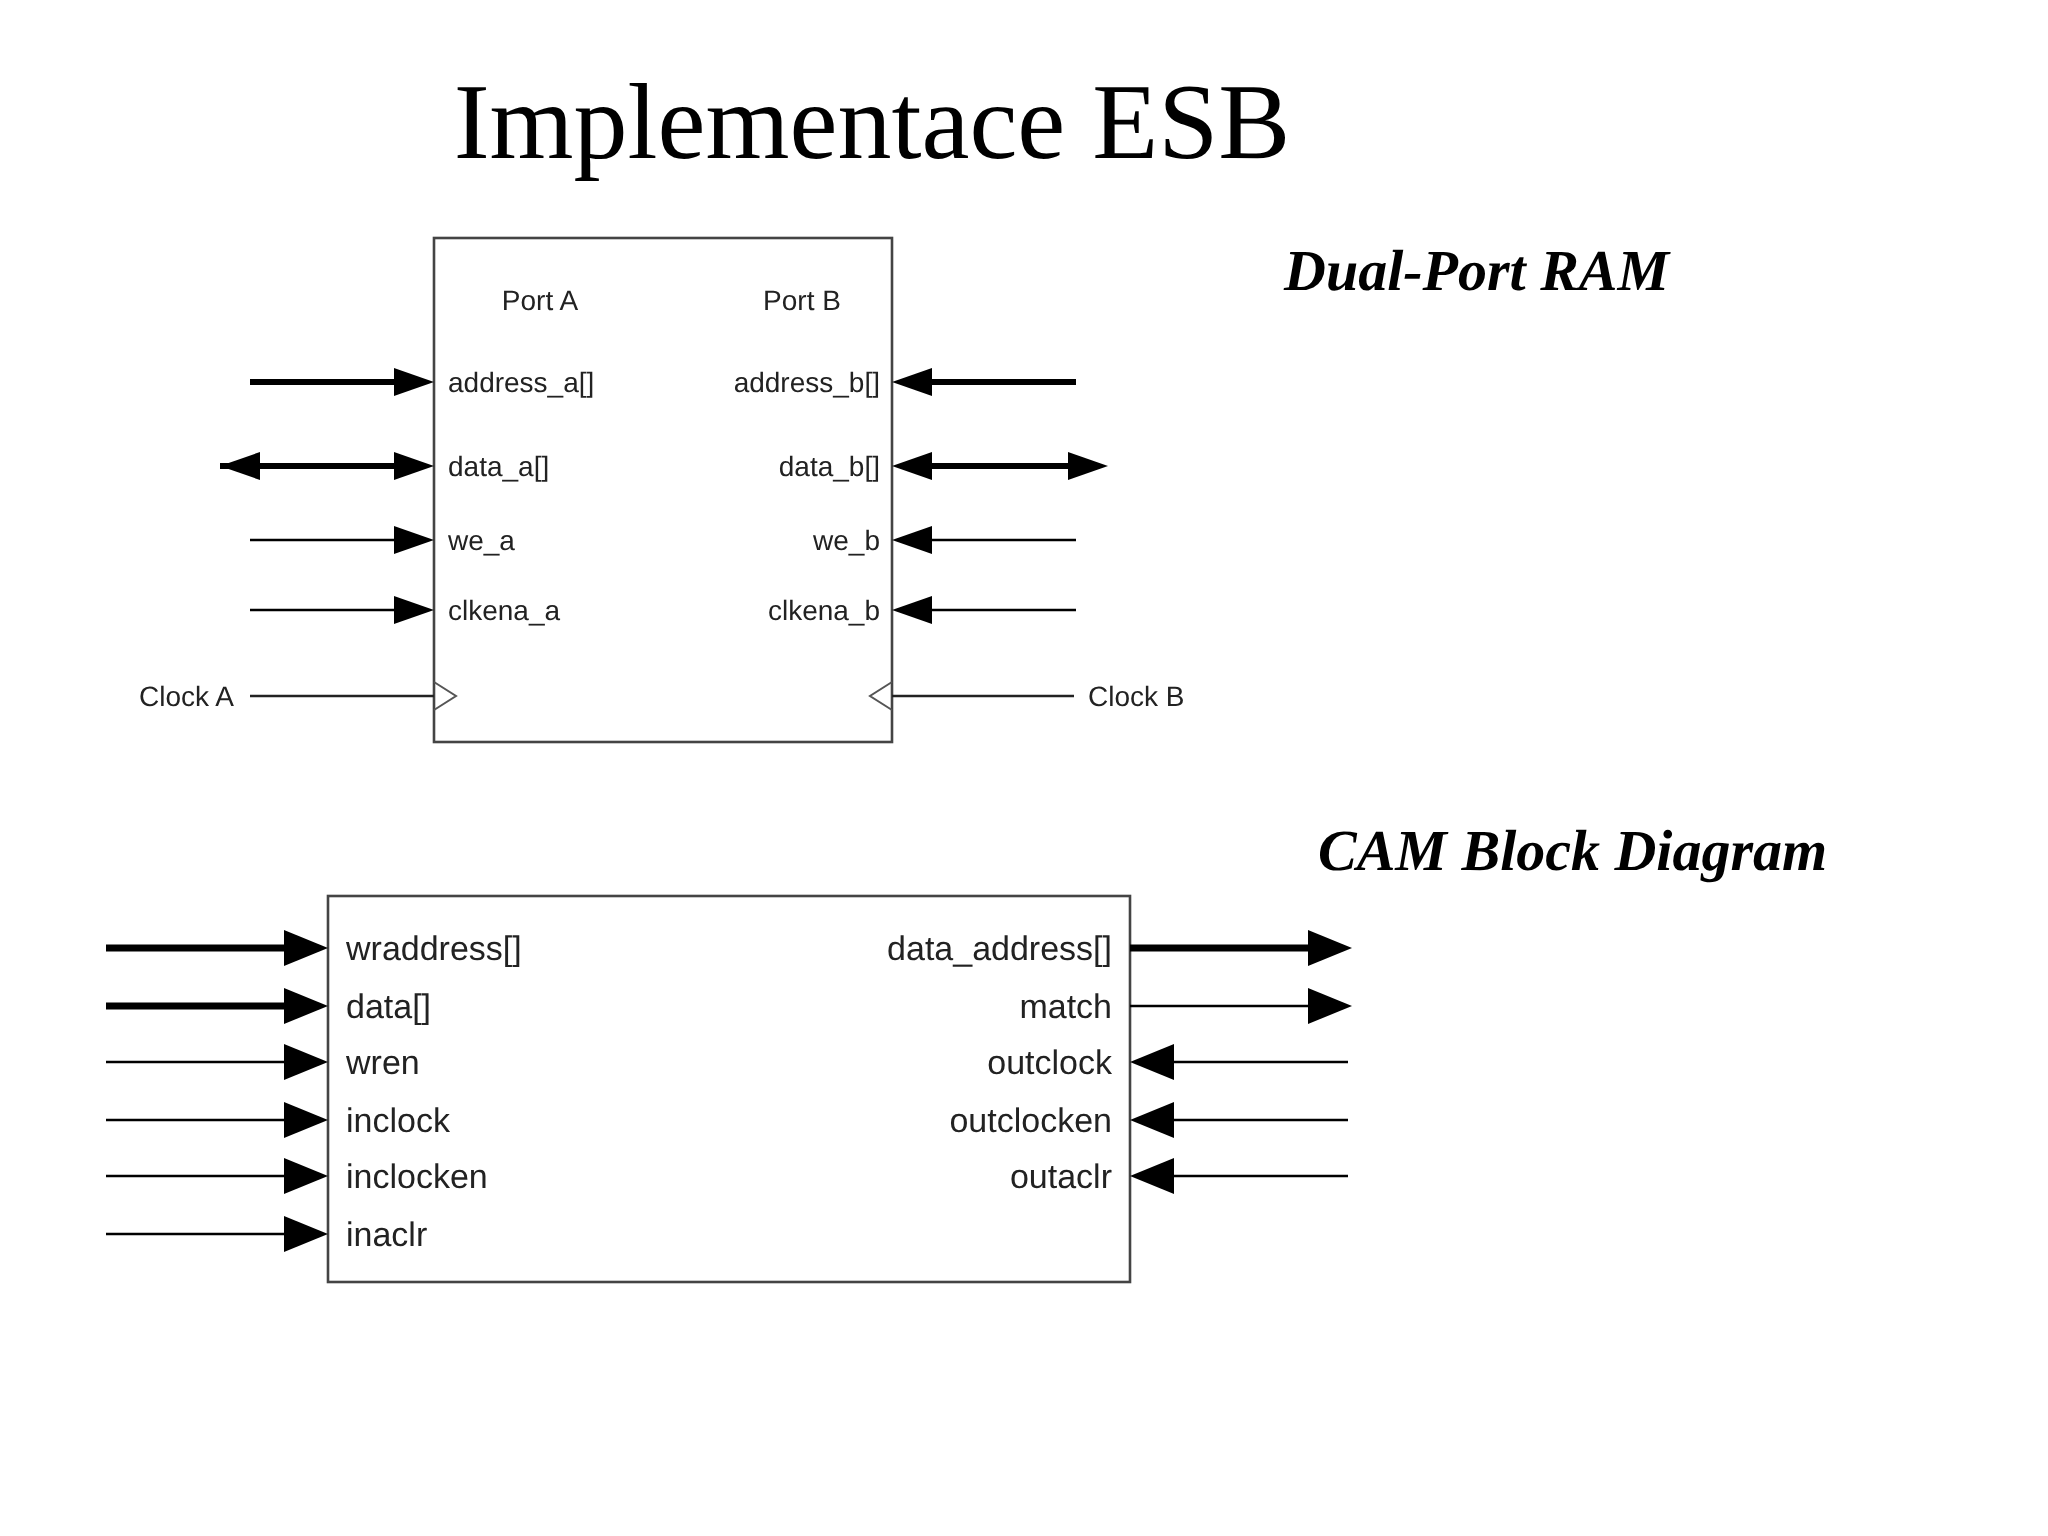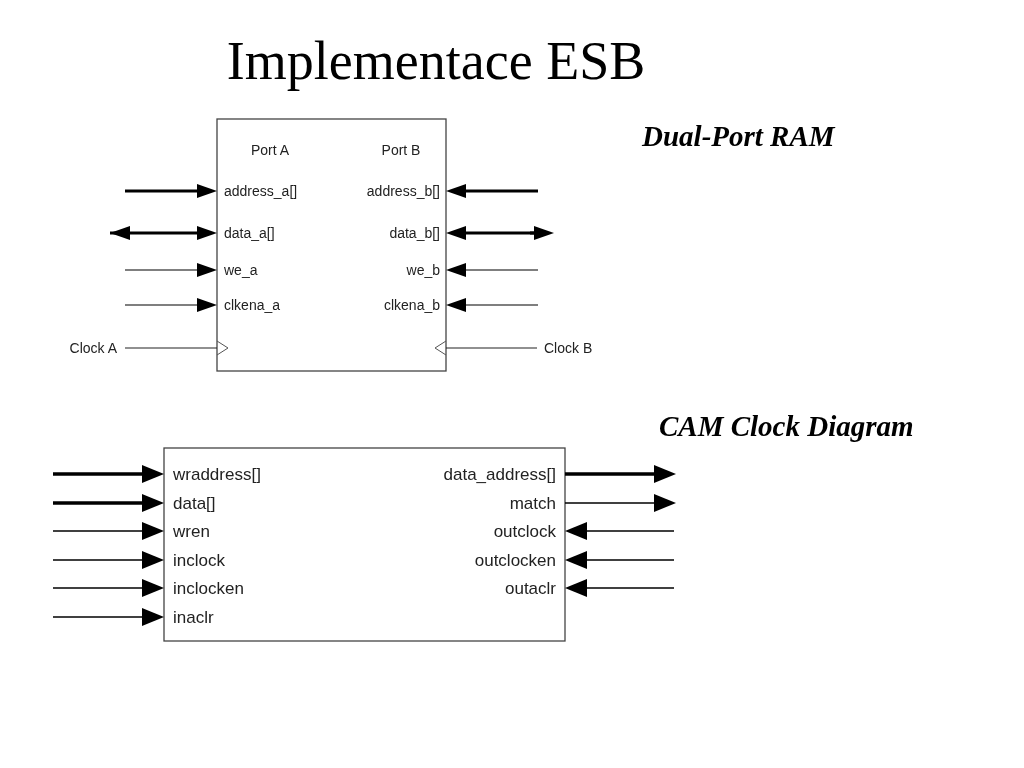--- a/index.html
+++ b/index.html
@@ -14,21 +14,21 @@
   }
   svg { position: absolute; left: 0; top: 0; }
   .lbl { font-family: "Liberation Sans", sans-serif; fill: #222; }
   .box { fill: #fff; stroke: #444; stroke-width: 1.3; }
 </style>
 </head>
 <body>
 
 <div class="title">Implementace ESB</div>
 <div class="caption" style="left:642px; top:120px;">Dual-Port RAM</div>
-<div class="caption" style="left:659px; top:410px;">CAM Clock Diagram</div>
+<div class="caption" style="left:659px; top:410px;">CAM Block Diagram</div>
 
 <svg id="diagram" width="1024" height="768">
   <defs>
     <marker id="arrowR" markerWidth="10" markerHeight="10" refX="0" refY="0" viewBox="0 -6 22 12" orient="auto" markerUnits="userSpaceOnUse"></marker>
   </defs>
 
   <g>
     <rect class="box" x="217" y="119" width="229" height="252"></rect>
     <text class="lbl" x="270" y="155" font-size="14" text-anchor="middle">Port A</text>
     <text class="lbl" x="401" y="155" font-size="14" text-anchor="middle">Port B</text>

